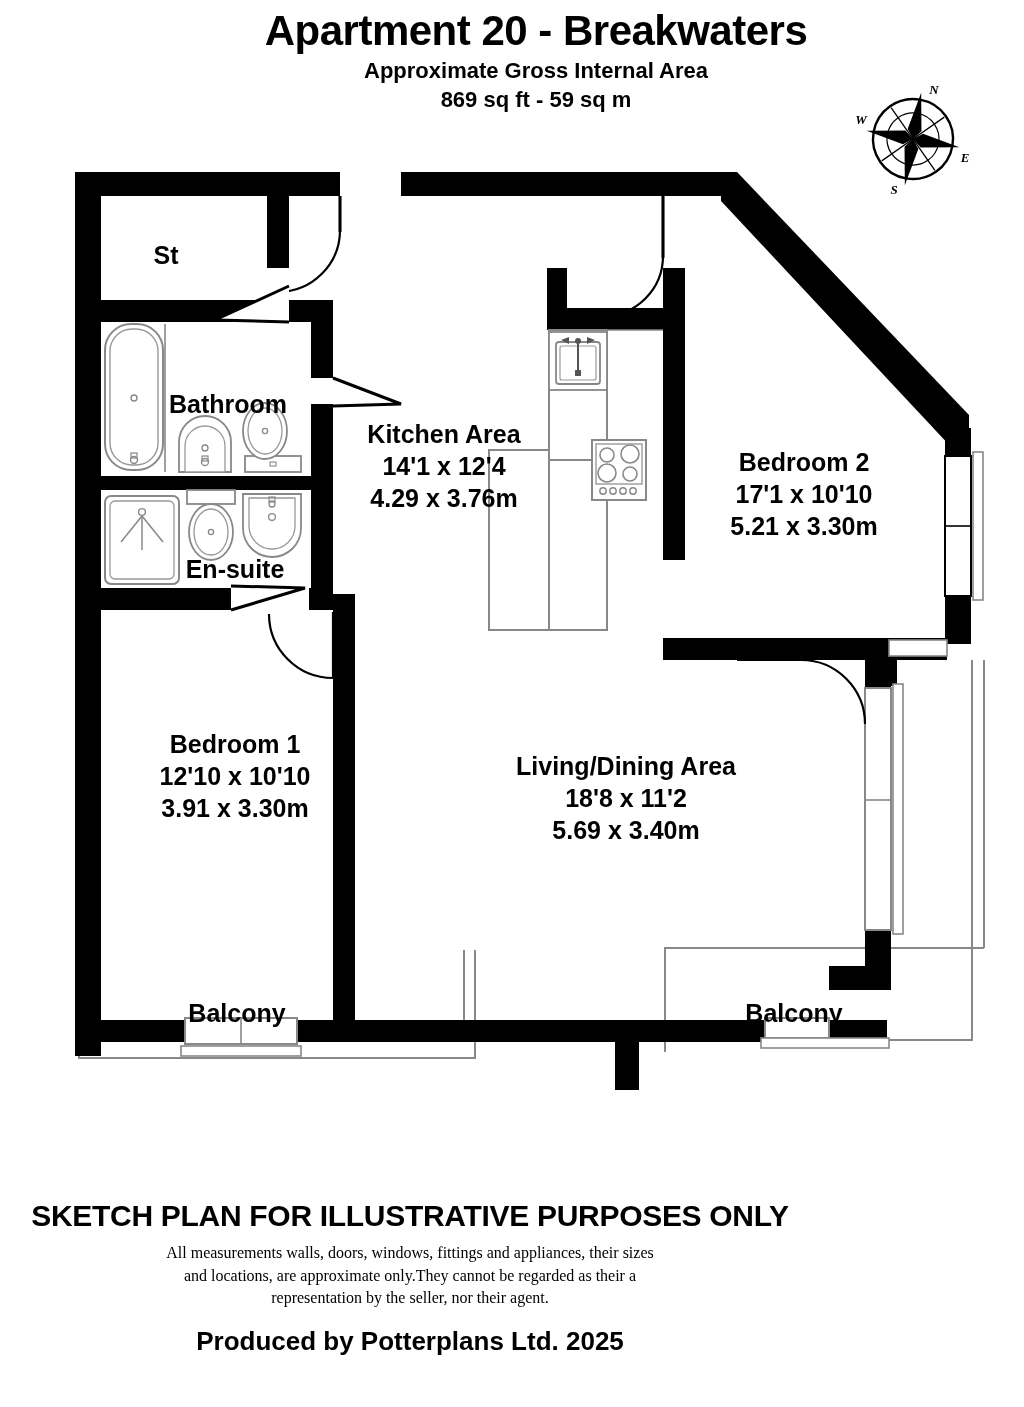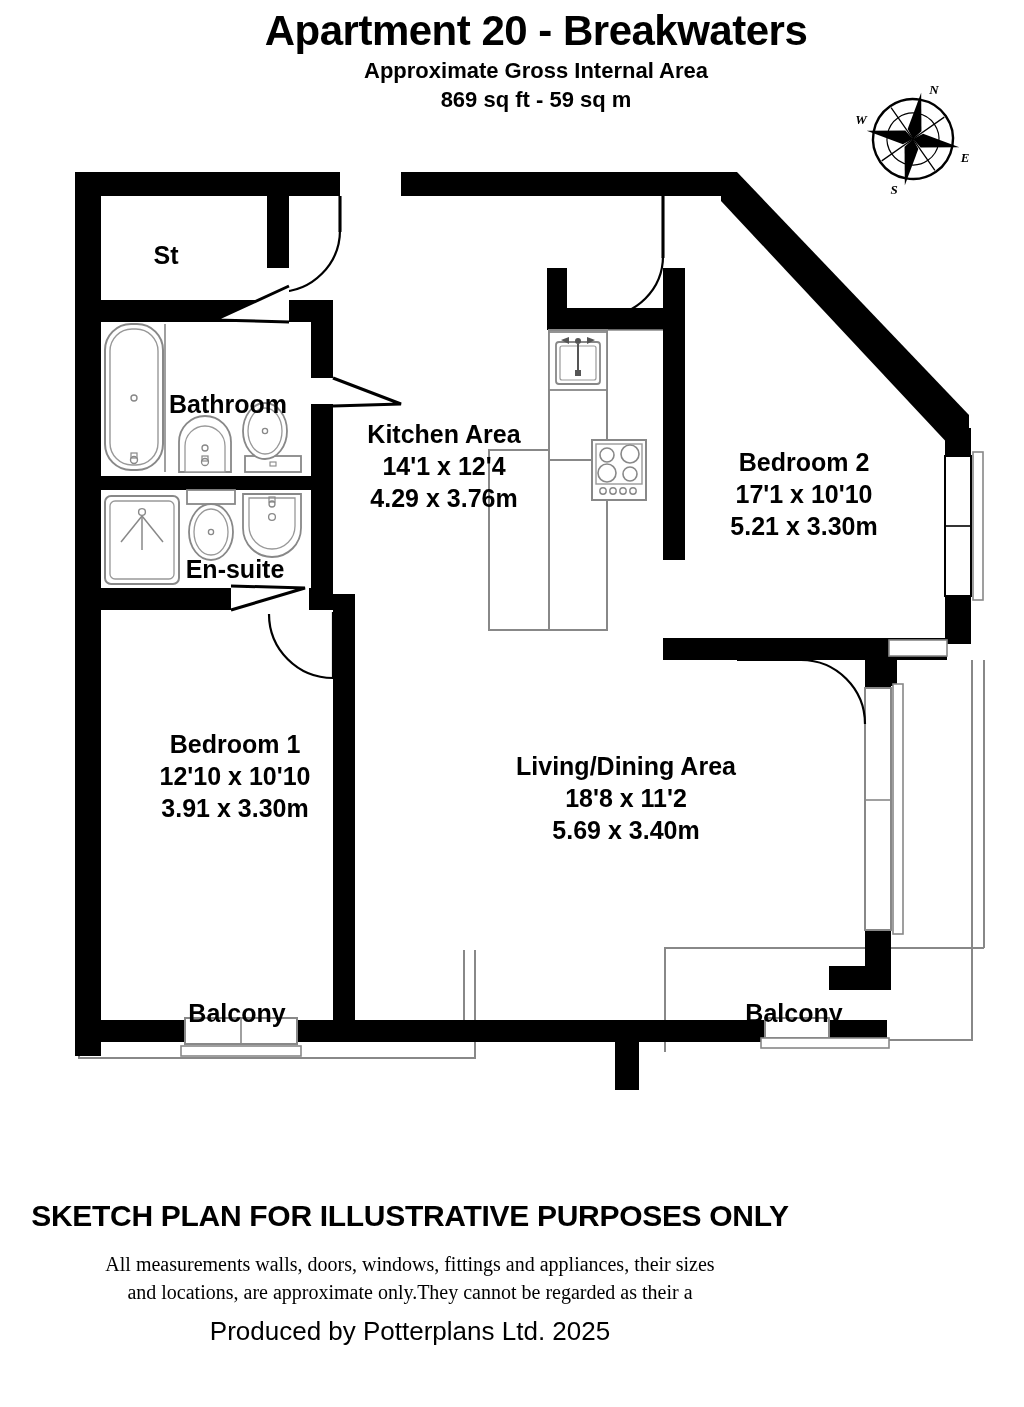--- a/index.html
+++ b/index.html
@@ -45,26 +45,26 @@
   }
 
   
   .footer{
     position:absolute;left:0;top:1198px;width:820px;text-align:center;
   }
   .f-head{
     font-size:30px;font-weight:bold;letter-spacing:-0.3px;line-height:1.2;
   }
   .f-body{
-    font-size:20px;line-height:1.42;margin-top:16px;
+    font-size:16px;line-height:1.42;margin-top:8px;
     font-family:"Liberation Serif", serif;
   }
   .f-body div{white-space:nowrap;}
   .f-prod{
-    font-size:26px;font-weight:normal;margin-top:9px;
+    font-size:26px;font-weight:bold;margin-top:16px;
   }
 </style>
 </head>
 <body>
 
 <div class="page">
 
   <div class="header">
     <div class="title">Apartment 20 - Breakwaters</div>
     <div class="subtitle">Approximate Gross Internal Area</div>
@@ -319,17 +319,18 @@
     </g>
 
   </svg>
   </div>
 
   <div class="footer">
     <div class="f-head">SKETCH PLAN FOR ILLUSTRATIVE PURPOSES ONLY</div>
     <div class="f-body">
       <div>All measurements walls, doors, windows, fittings and appliances, their sizes</div>
       <div>and locations, are approximate only.They cannot be regarded as their a</div>
+      <div>representation by the seller, nor their agent.</div>
     </div>
     <div class="f-prod">Produced by Potterplans Ltd. 2025</div>
   </div>
 
 </div>
 
 </body></html>

